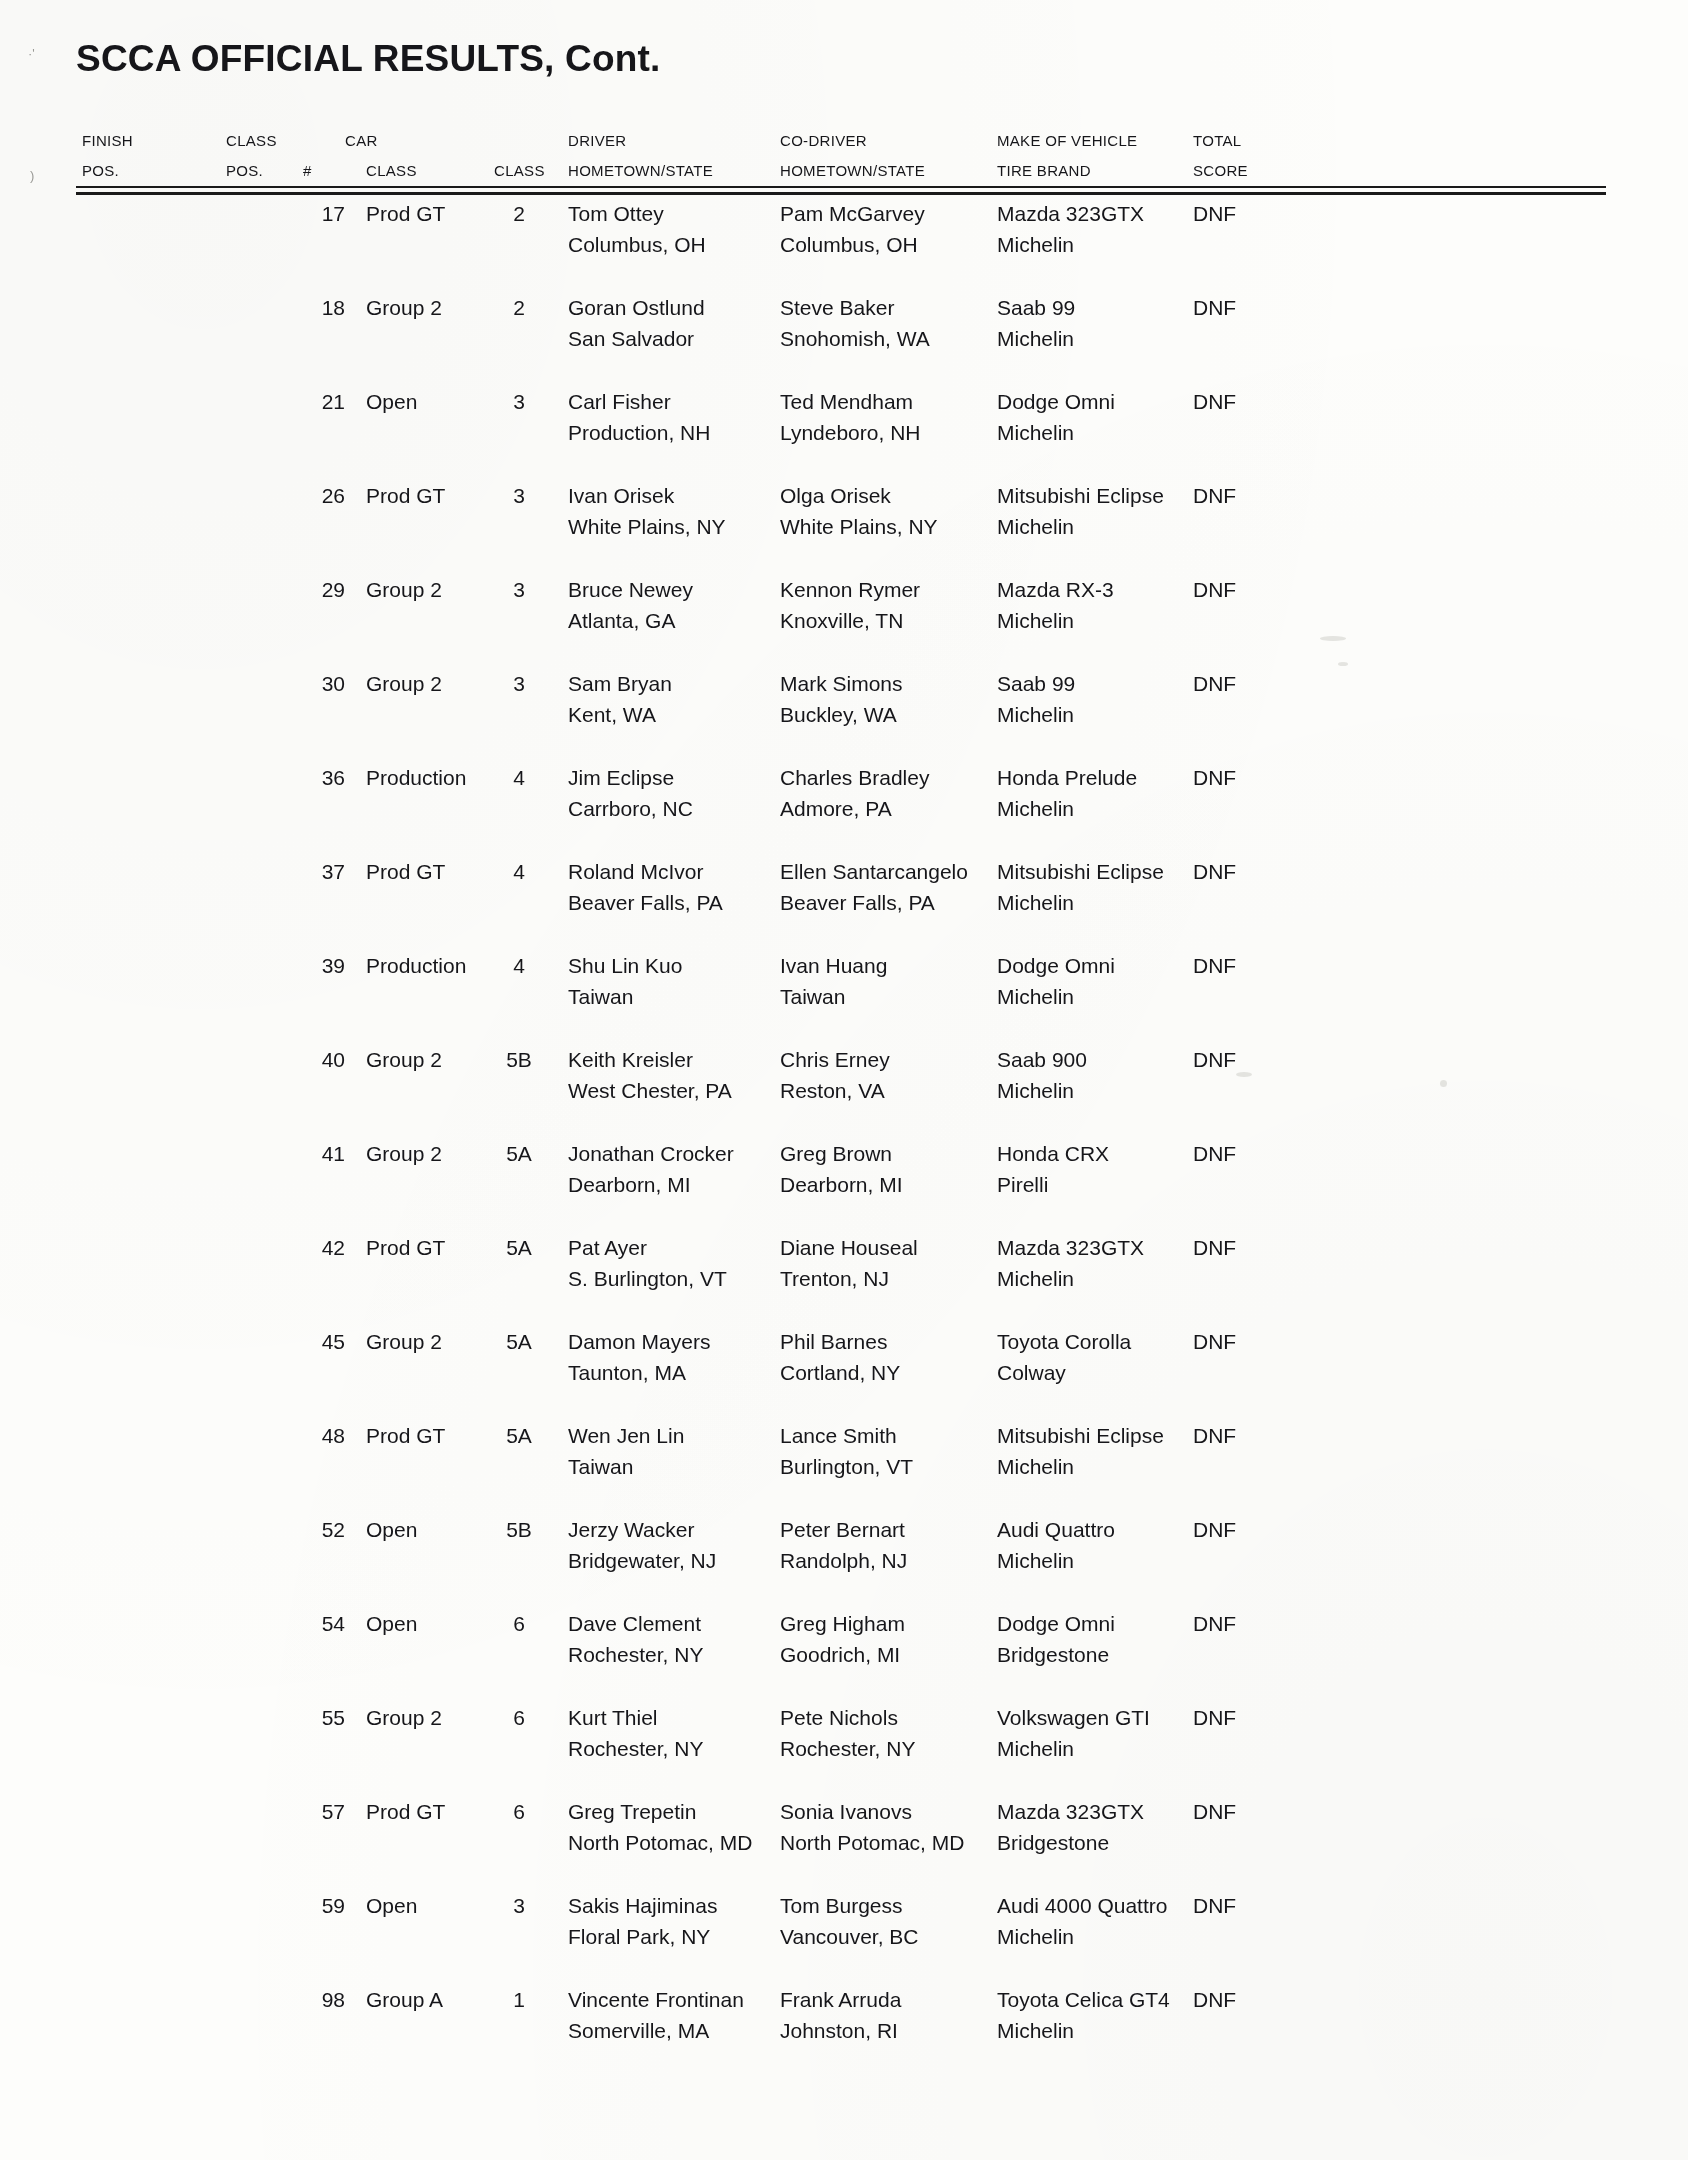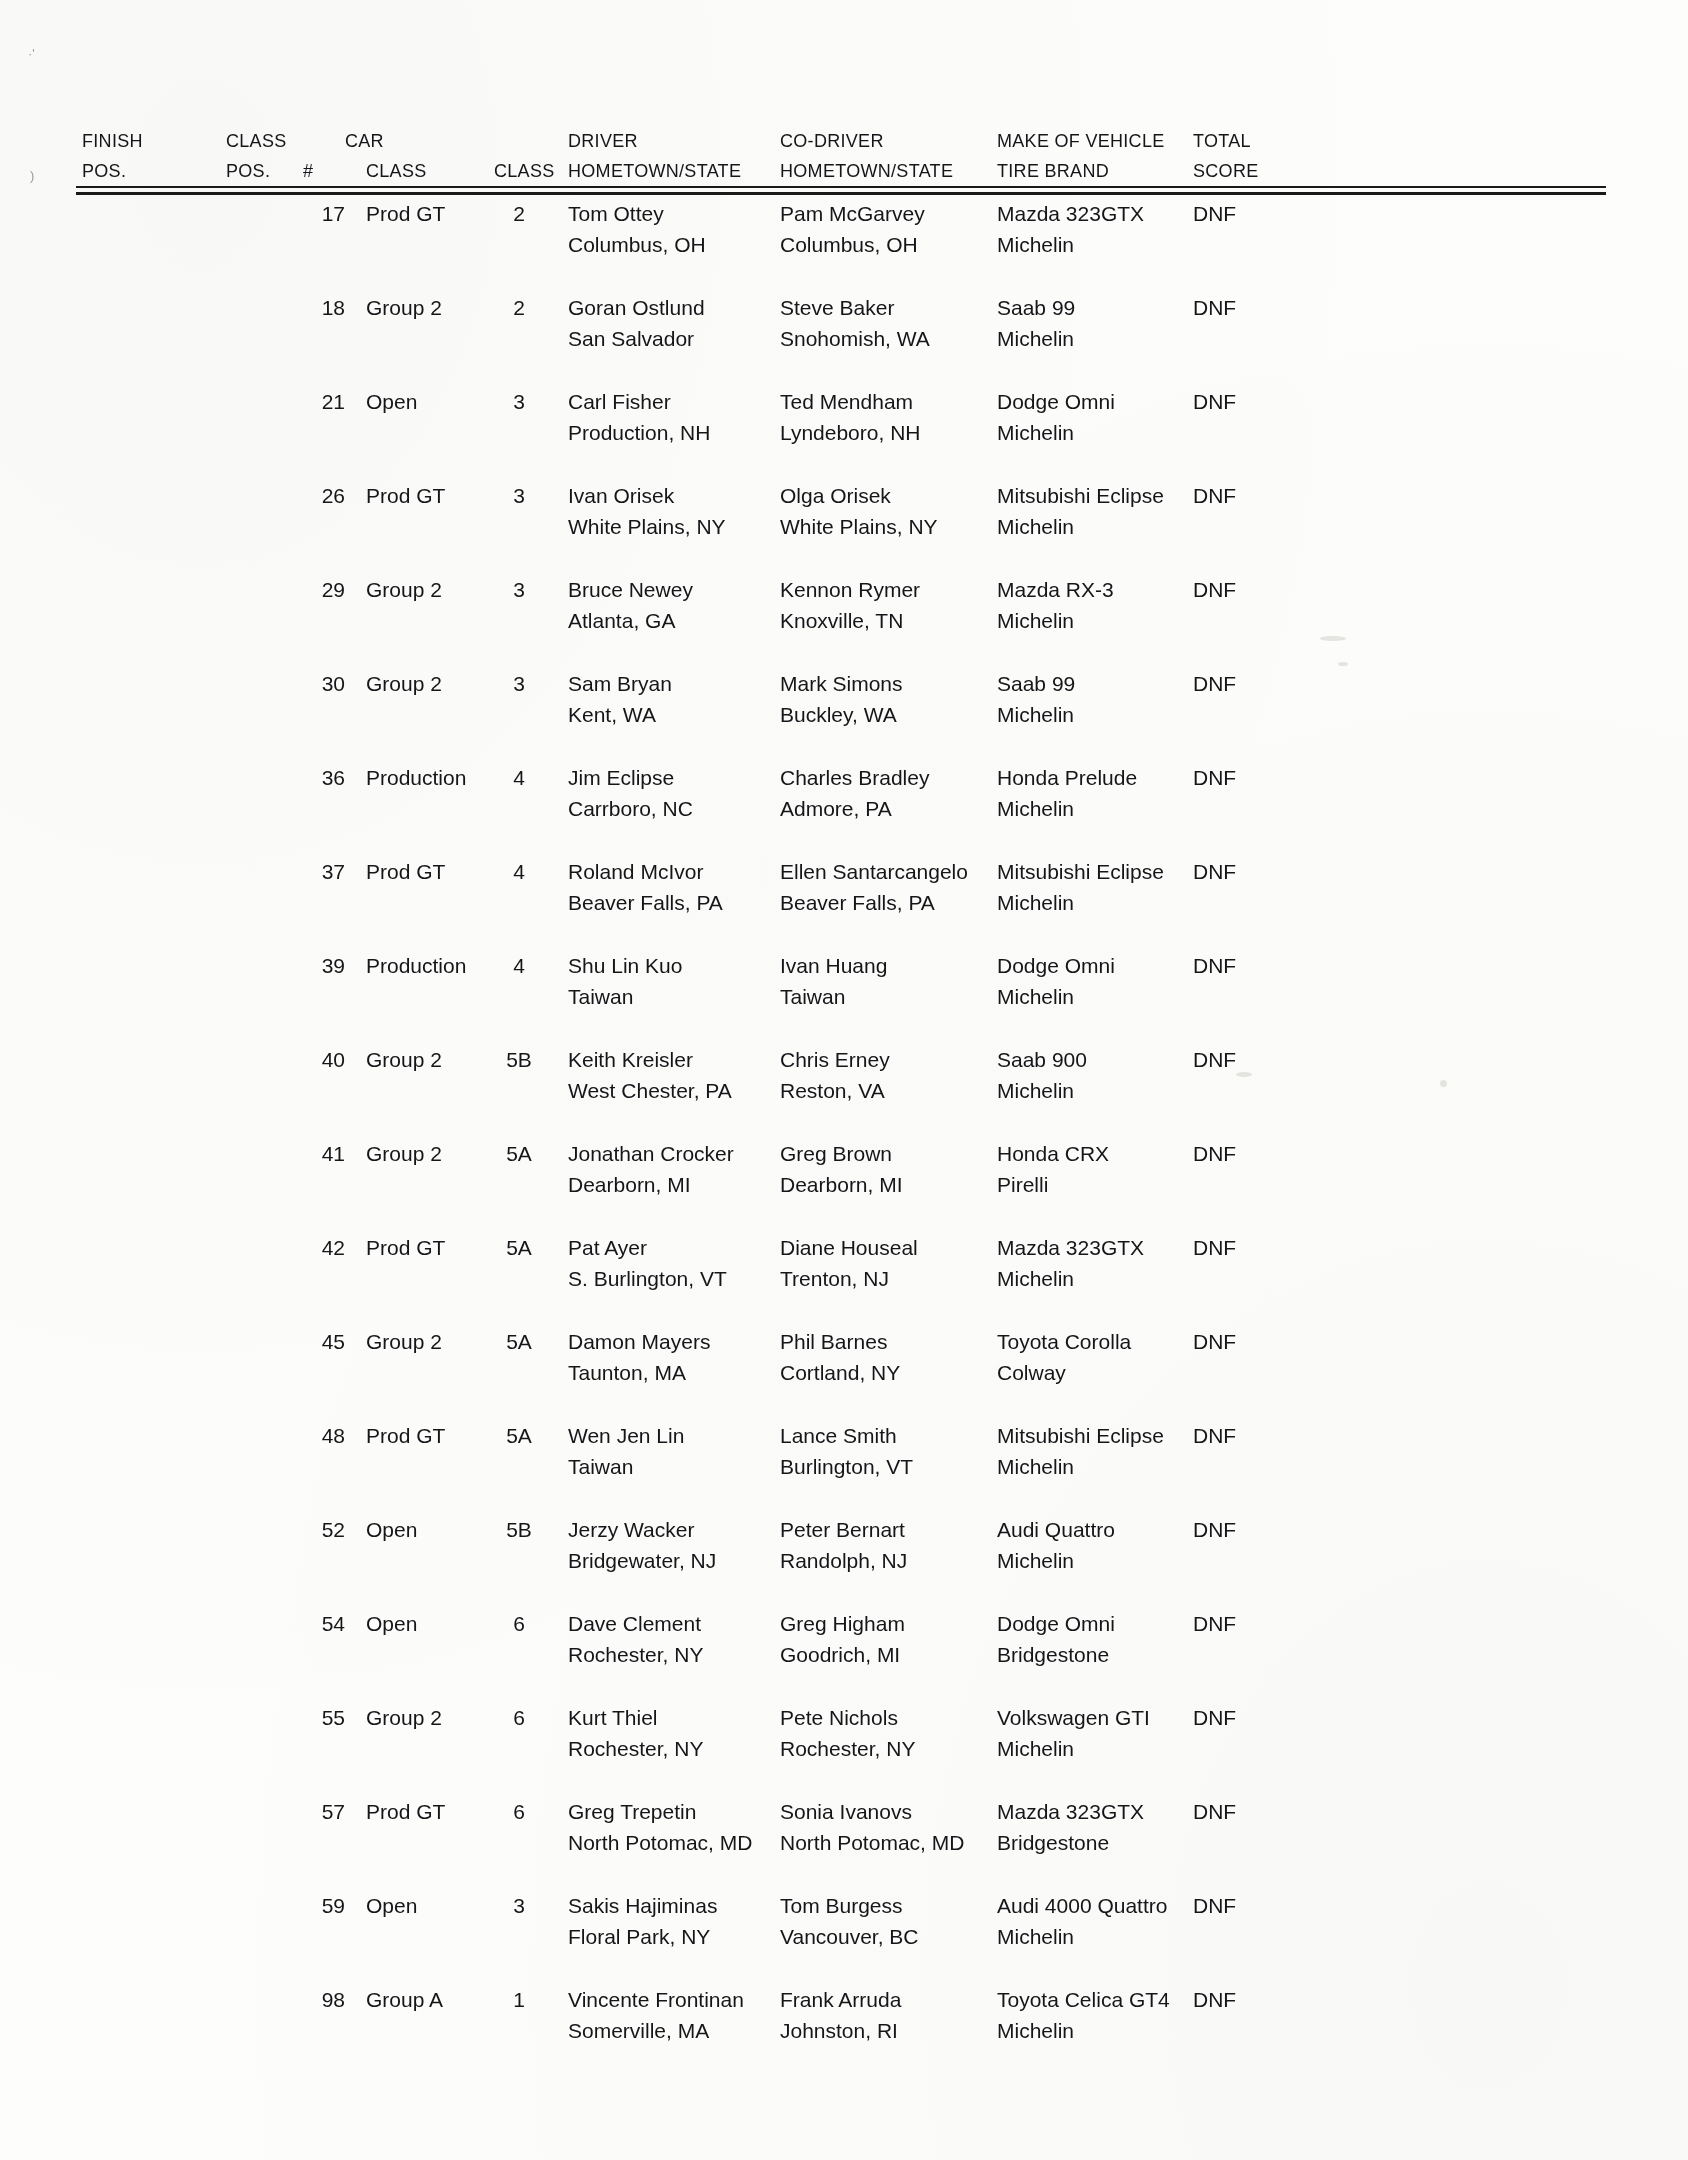--- a/index.html
+++ b/index.html
@@ -52,21 +52,21 @@
   
   .header {
     position: absolute;
     left: 76px;
     top: 128px;
     width: 1530px;
     height: 62px;
   }
   .hcell {
     position: absolute;
-    font-size: 18px;
+    font-size: 15px;
     line-height: 26px;
     letter-spacing: 0.3px;
     white-space: nowrap;
   }
   .hrow1 { top: 0px; }
   .hrow2 { top: 30px; }
 
   .rule {
     position: absolute;
     background: #1a1a1a;
@@ -126,20 +126,21 @@
 </style>
 </head>
 <body>
 
 <div class="page">
   <div class="sheet">
 
     <div class="edge-mark m1">·'</div>
     <div class="edge-mark m2">)</div>
 
+    <div class="doc-title">SCCA OFFICIAL RESULTS, Cont.</div>
 
     <div class="header">
       <div class="hcell hrow1 c-finish">FINISH</div>
       <div class="hcell hrow2 c-finish">POS.</div>
 
       <div class="hcell hrow1 c-class">CLASS</div>
       <div class="hcell hrow2 c-class">POS.</div>
 
       <div class="hcell hrow1" style="left:225px;margin-left:44px;">CAR</div>
       <div class="hcell hrow2" style="left:227px;">#</div>

